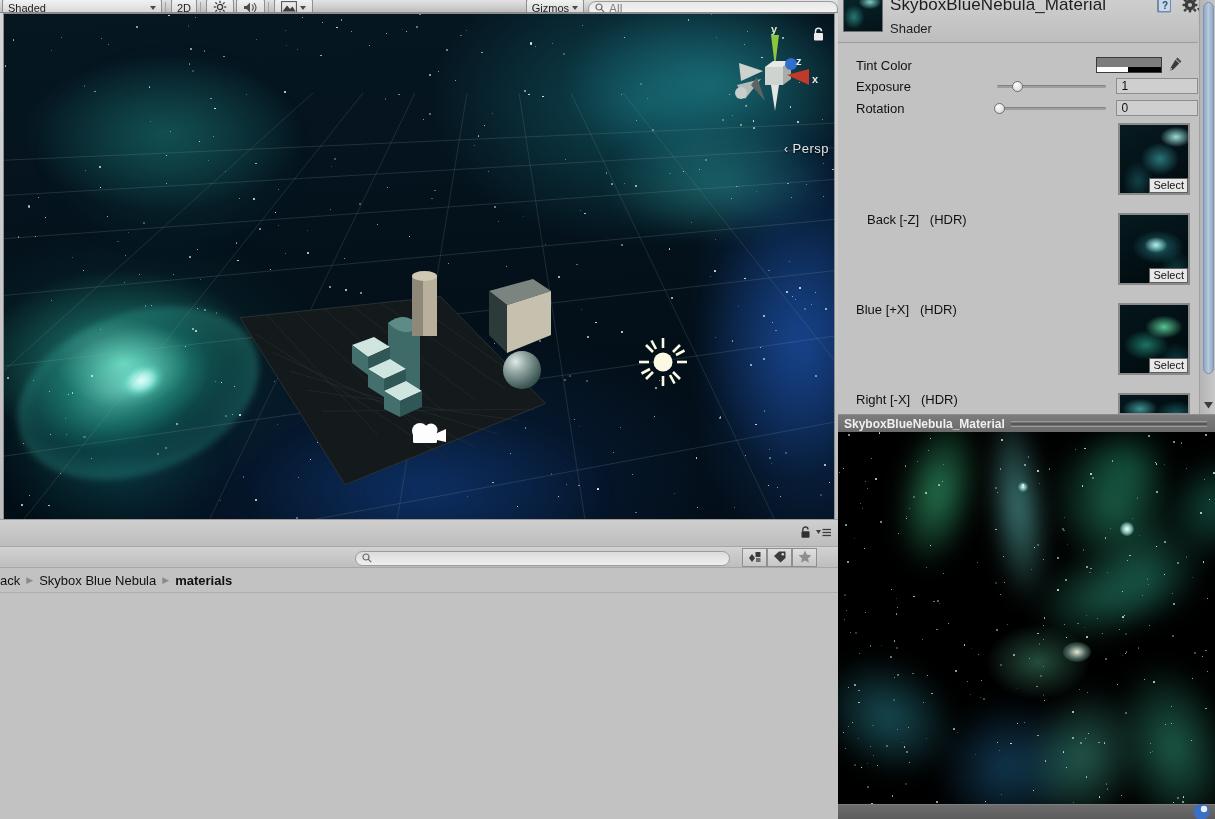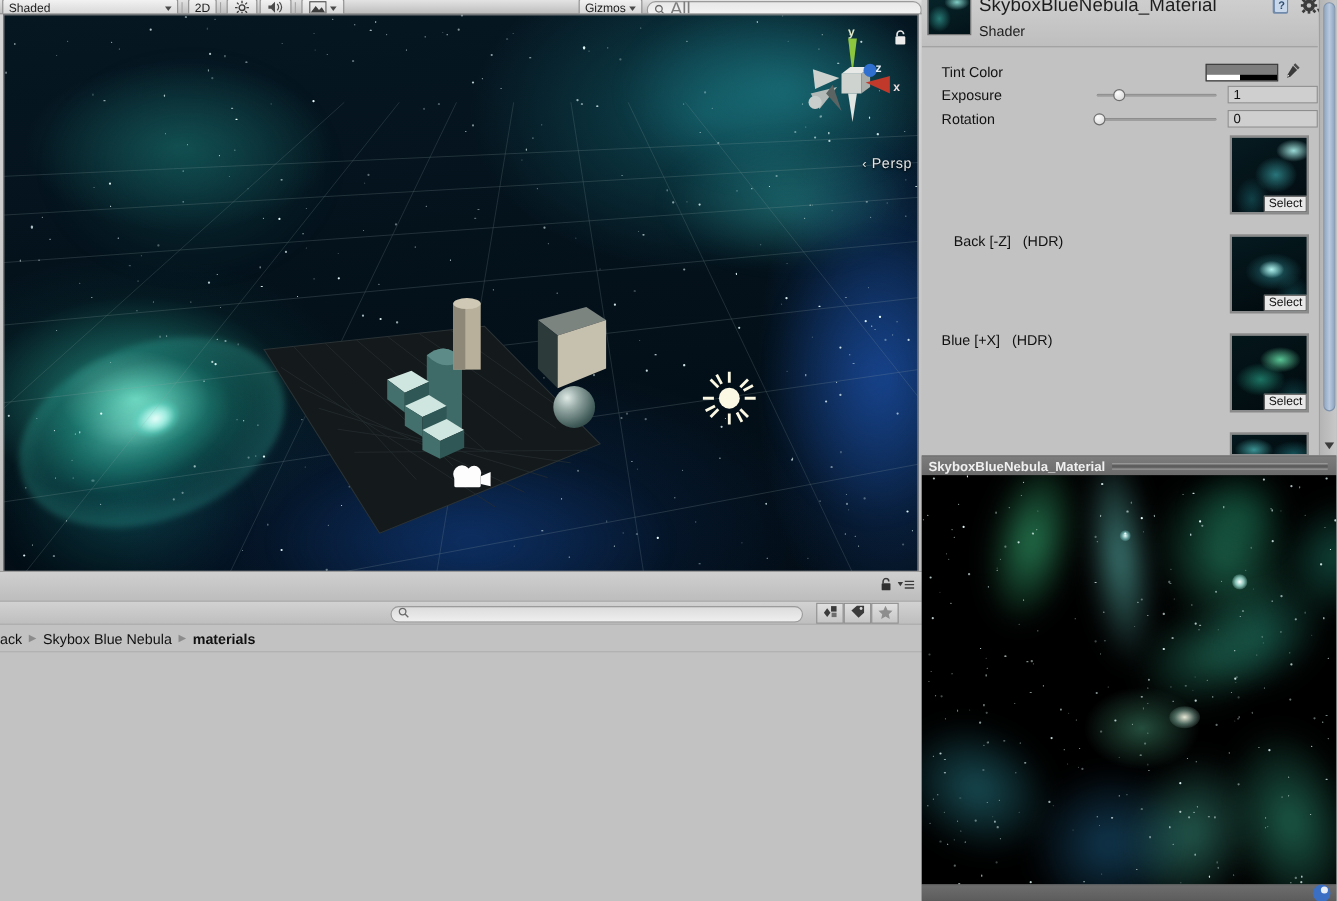--- a/index.html
+++ b/index.html
@@ -39,21 +39,21 @@
   .caret-dn {
     width: 0; height: 0; border-left: 3px solid transparent; border-right: 3px solid transparent;
     border-top: 4px solid #4a4a4a;
   }
   #tb-search {
     position: relative; top: 5px; margin-left: 4px;
     width: 250px; height: 16px; border-radius: 8px;
     background: linear-gradient(180deg,#e8e8e8,#f6f6f6);
     border: 1px solid #9a9a9a;
     display: flex; align-items: center; padding: 0 6px; gap: 4px;
-    color: #7d7d7d; font-size: 17px;
+    color: #7d7d7d; font-size: 12px;
   }
 
   
   #scene-view {
     position: absolute; left: 3px; top: 13px; width: 832px; height: 507px;
     overflow: hidden;
     background:
       radial-gradient(ellipse 260px 170px at 120px 350px, rgba(150,255,225,0.85) 0%, rgba(40,170,150,0.45) 26%, rgba(10,70,70,0.15) 55%, rgba(0,0,0,0) 78%),
       radial-gradient(ellipse 200px 110px at 160px 120px, rgba(40,160,150,0.35) 0%, rgba(0,0,0,0) 70%),
       radial-gradient(ellipse 300px 200px at 640px 90px, rgba(30,150,160,0.40) 0%, rgba(0,0,0,0) 72%),
@@ -978,20 +978,23 @@
       </div>
       <div class="tex-slot" style="left:280px;top:259px;
            background:
              radial-gradient(ellipse 26px 16px at 44px 22px, rgba(110,240,180,0.8), rgba(0,0,0,0) 72%),
              radial-gradient(ellipse 30px 20px at 26px 40px, rgba(45,180,150,0.6), rgba(0,0,0,0) 75%),
              radial-gradient(ellipse 24px 24px at 56px 56px, rgba(25,110,120,0.45), rgba(0,0,0,0) 78%),
              linear-gradient(150deg,#04161a,#010a0e);">
         <span class="tex-select">Select</span>
       </div>
 
+      <div class="prop-row" style="top:348px;">
+        <span class="prop-label" style="margin-left:18px;">Right [-X]   (HDR)</span>
+      </div>
       <div class="tex-slot" style="left:280px;top:349px;height:22px;
            background:
              radial-gradient(ellipse 24px 14px at 20px 14px, rgba(90,215,215,0.65), rgba(0,0,0,0) 74%),
              radial-gradient(ellipse 28px 16px at 56px 18px, rgba(40,150,160,0.5), rgba(0,0,0,0) 76%),
              linear-gradient(150deg,#05191e,#01090d);"></div>
     </div>
 
     <div id="insp-scrollbar">
       <div id="insp-scroll-thumb"></div>
       <div id="insp-scroll-dn">

